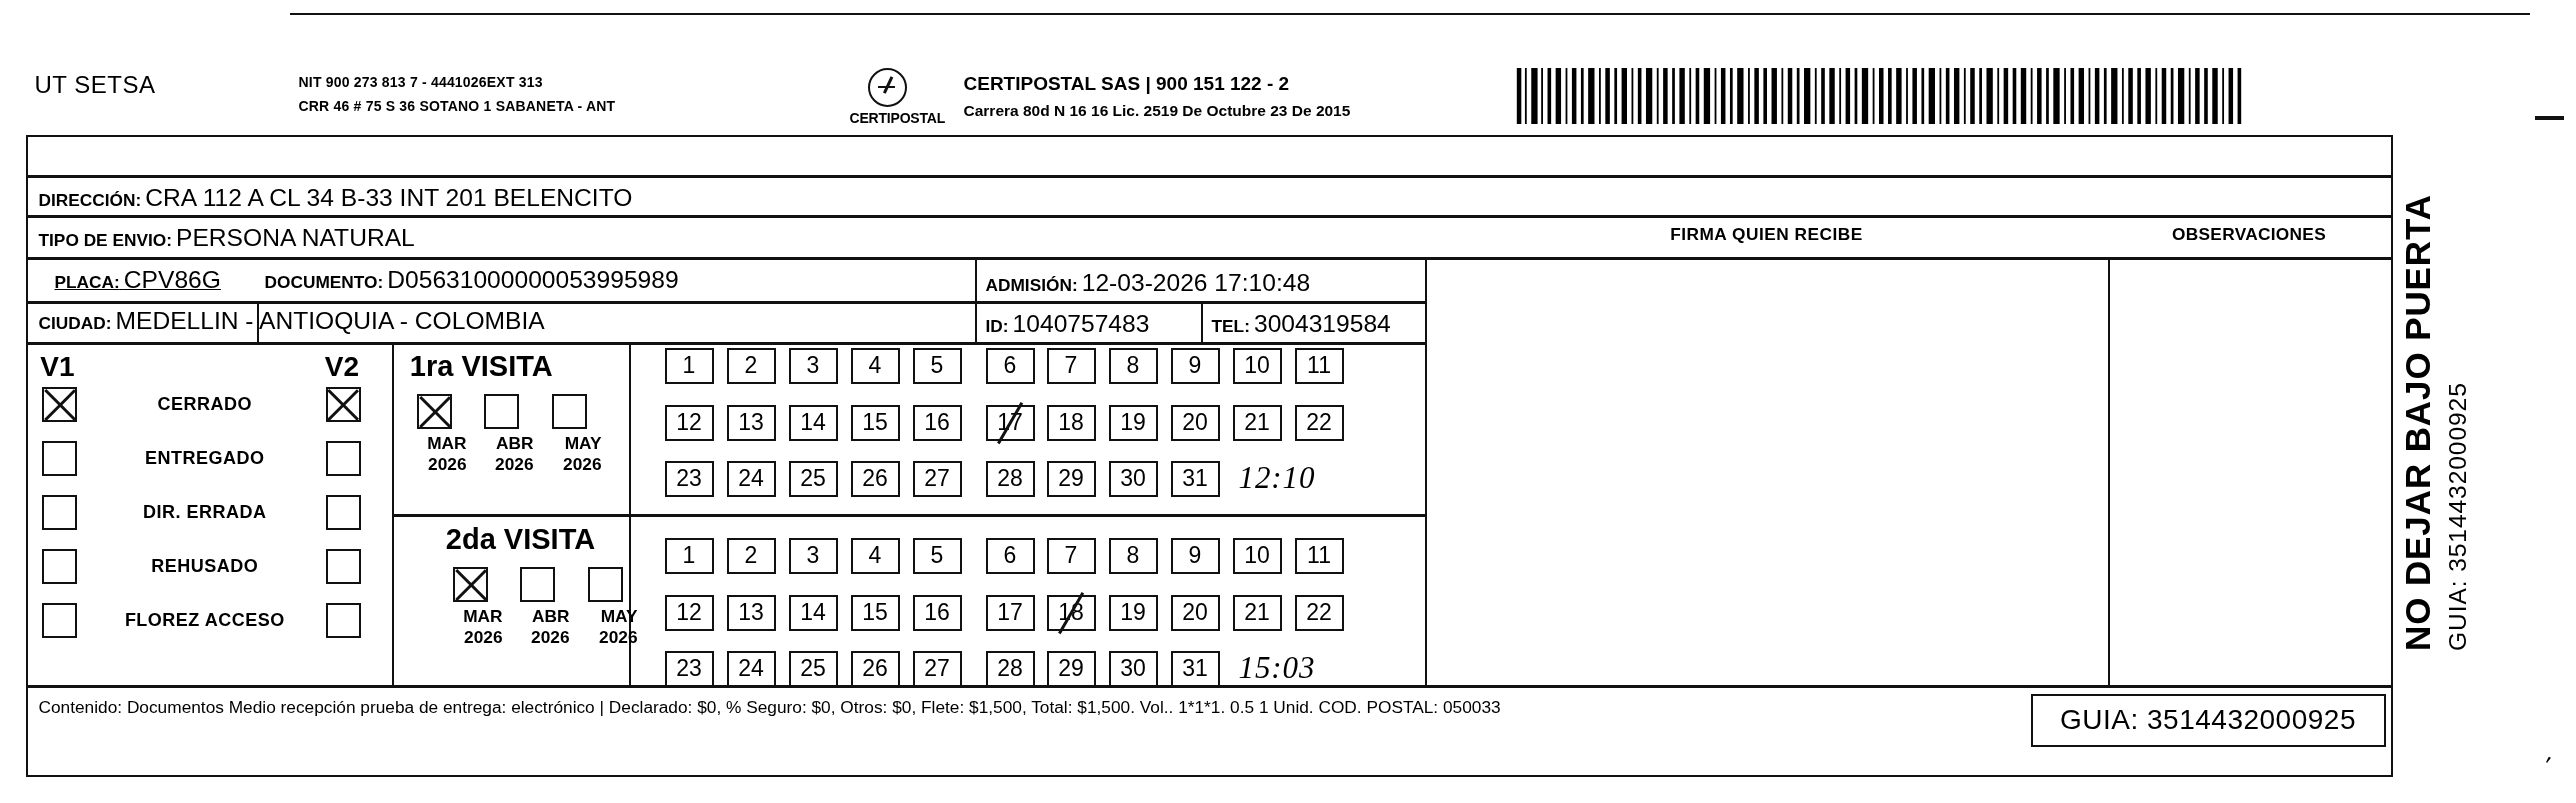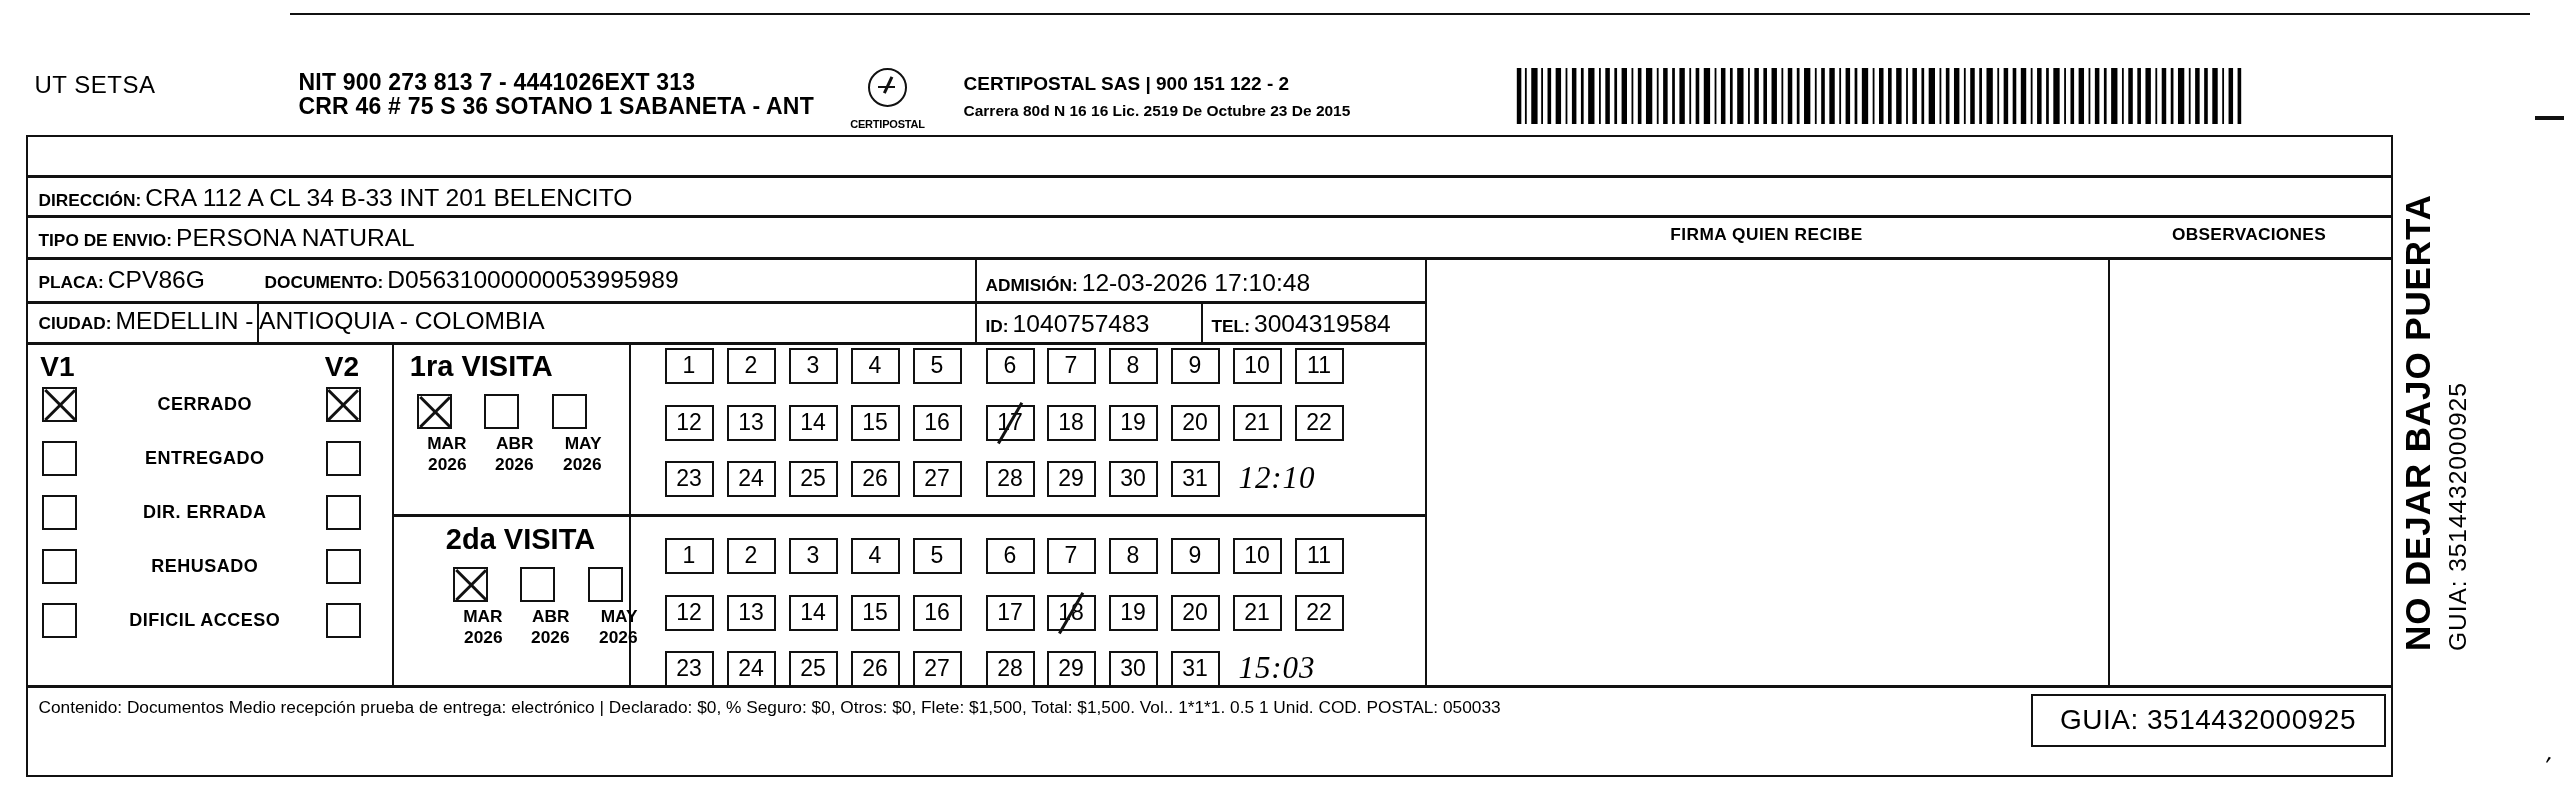--- a/index.html
+++ b/index.html
@@ -40,21 +40,21 @@
   }
   .ut-setsa {
     position: absolute;
     left: 9px; top: 21px;
     font-size: 24px;
     letter-spacing: 0.5px;
   }
   .nit-block {
     position: absolute;
     left: 273px; top: 20px;
-    font-size: 23px;
+    font-size: 14px;
     line-height: 24px;
     font-weight: bold;
     letter-spacing: 0.2px;
   }
   .cert-logo {
     position: absolute;
     left: 824px; top: 18px;
     width: 76px;
     text-align: center;
   }
@@ -74,23 +74,23 @@
     transform: translateX(-50%) rotate(25deg);
   }
   .cert-logo .mark::before {
     content: "";
     position: absolute;
     left: 8.2px; top: 15.5px;
     width: 16.4px; height: 2.7px;
     background: #111;
   }
   .cert-logo .cap {
-    font-size: 11px;
-    font-weight: bold;
-    margin-top: 8px;
+    font-size: 14px;
+    font-weight: bold;
+    margin-top: 0;
     letter-spacing: -0.2px;
   }
   .cert-info {
     position: absolute;
     left: 938px; top: 20px;
     font-size: 19px;
     line-height: 27px;
     font-weight: bold;
   }
   .cert-info .sub {
@@ -127,21 +127,21 @@
   }
   .vline {
     position: absolute;
     background: #111;
     width: 2.7px;
   }
   
   .r-nombre { position:absolute; left: 11px; top: 7.3px; }
   .r-direccion { position:absolute; left: 11px; top: 47px; }
   .r-tipo { position:absolute; left: 11px; top: 87px; }
-  .r-placa { position:absolute; left: 11px; top: 129px; }
+  .r-placa { position:absolute; left: 27px; top: 129px; text-decoration: underline; }
   .r-doc { position:absolute; left: 237px; top: 129px; }
   .r-admision { position:absolute; left: 958px; top: 132px; }
   .r-ciudad { position:absolute; left: 11px; top: 170px; }
   .r-id { position:absolute; left: 958px; top: 173px; }
   .r-tel { position:absolute; left: 1184px; top: 173px; }
   .inline-lbl { font-size: 17.3px; font-weight: bold; vertical-align: baseline; }
   .inline-val { font-size: 24.6px; vertical-align: baseline; }
   .firma-hdr {
     position: absolute;
     left: 1402px; top: 87px;
@@ -524,21 +524,21 @@
         <span class="vlabel">DIR. ERRADA</span>
         <span class="cbox right"></span>
       </div>
       <div class="vrow">
         <span class="cbox left"></span>
         <span class="vlabel">REHUSADO</span>
         <span class="cbox right"></span>
       </div>
       <div class="vrow">
         <span class="cbox left"></span>
-        <span class="vlabel">DIFICIL ACCESO</span>
+        <span class="vlabel">FLOREZ ACCESO</span>
         <span class="cbox right"></span>
       </div>
     </div>
 
     <div class="visit" style="left:375px; top:213px;">
       <div class="visit-title">1ra VISITA</div>
       <div class="months">
         <div class="month" style="left:0;">
           <div class="mbox x"></div>
           <div class="mname">MAR</div>

